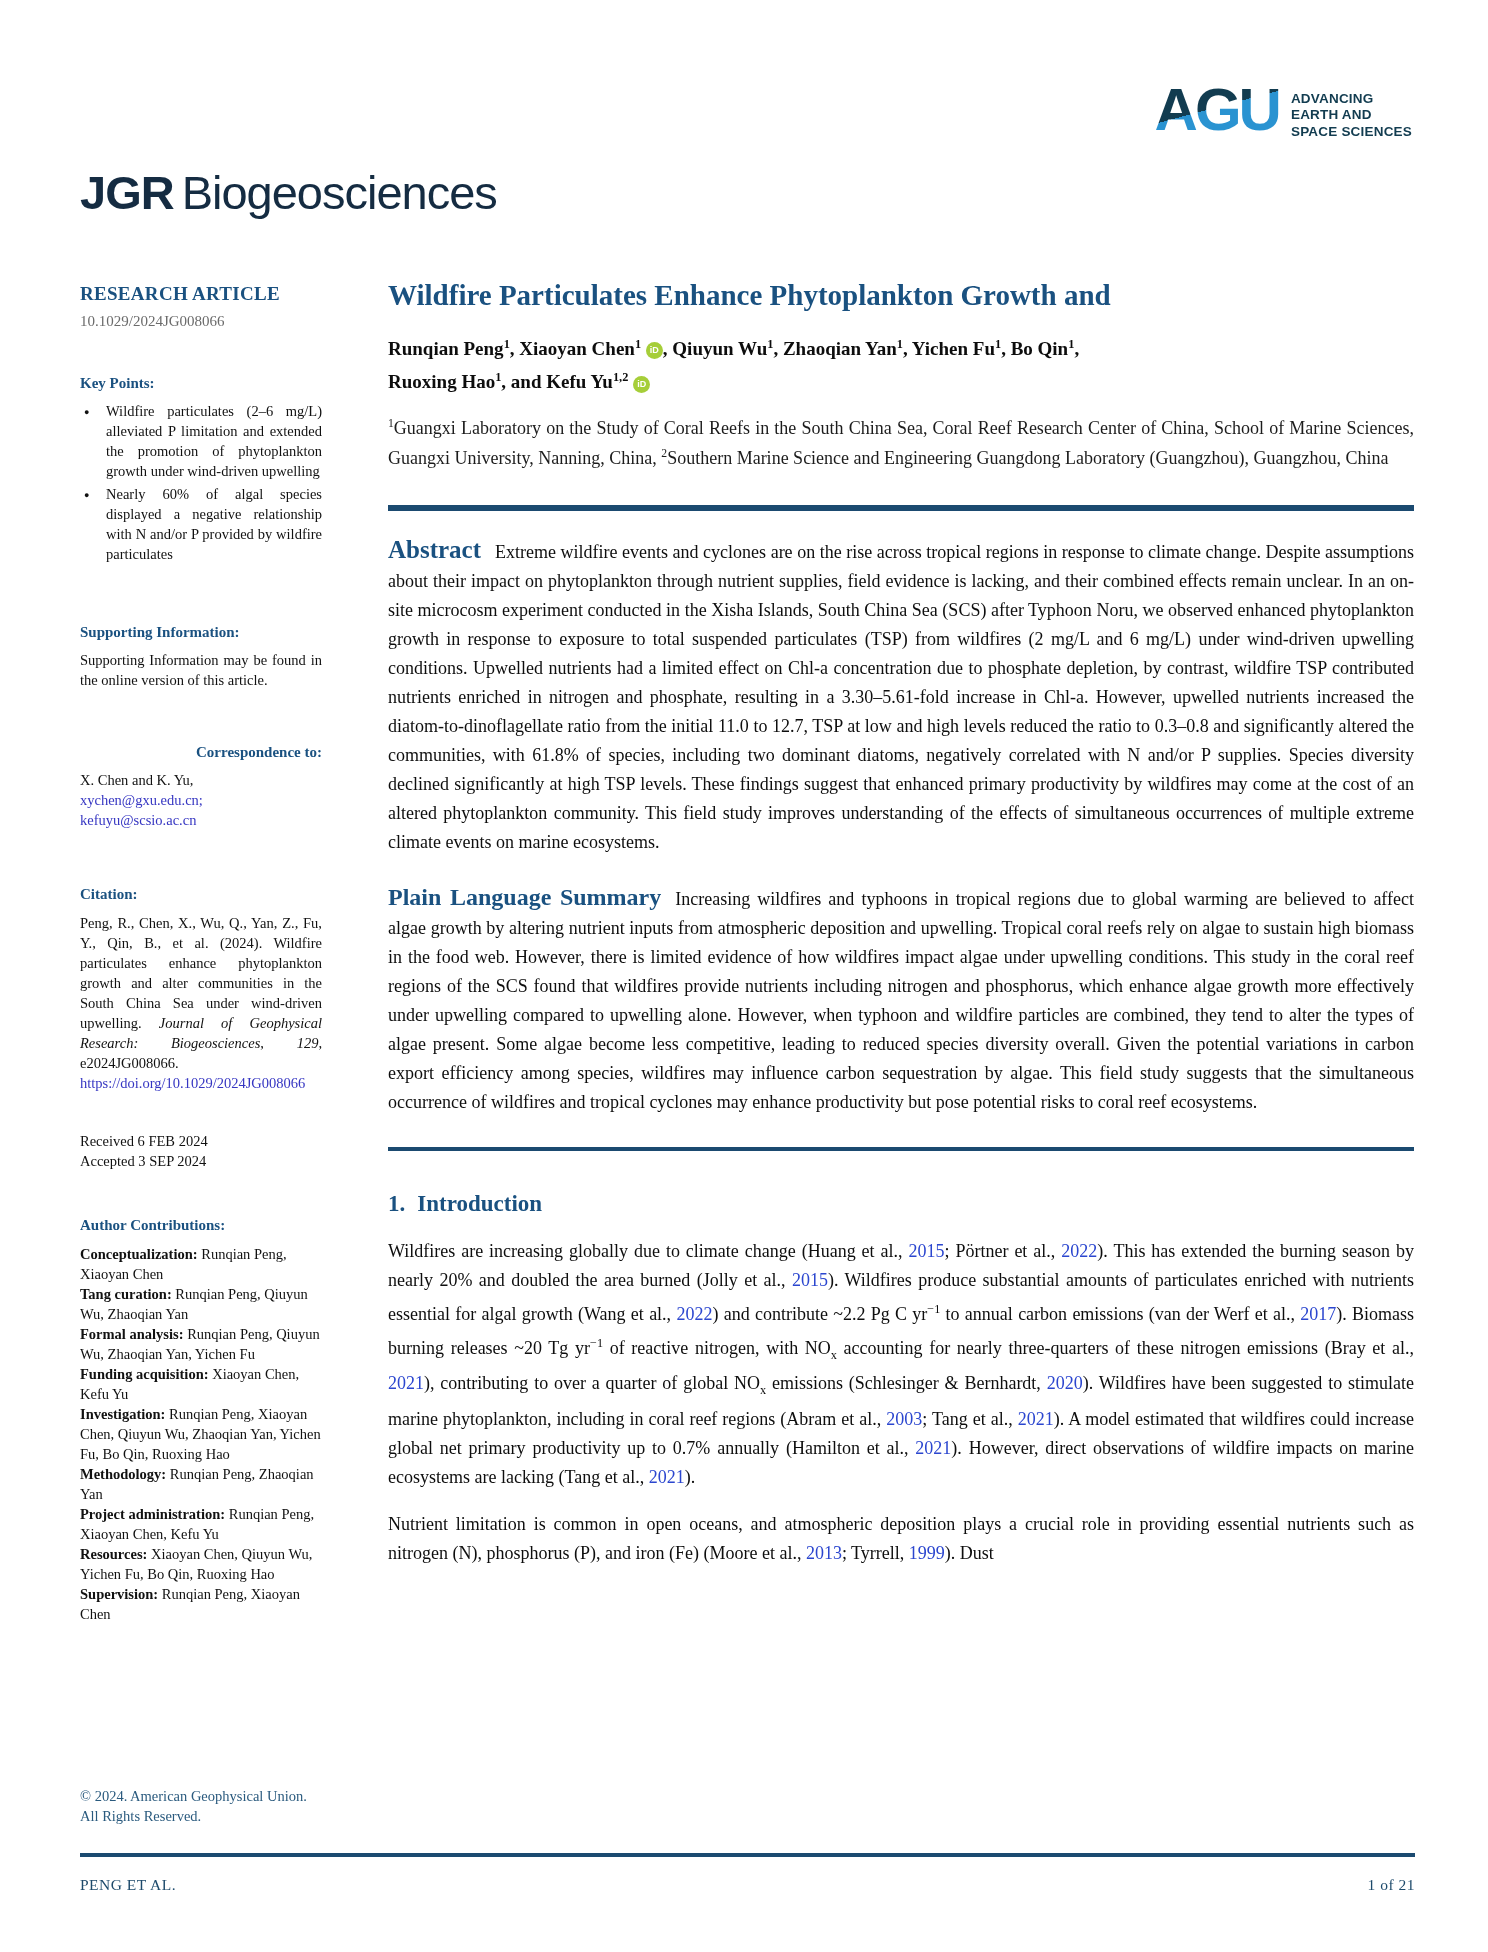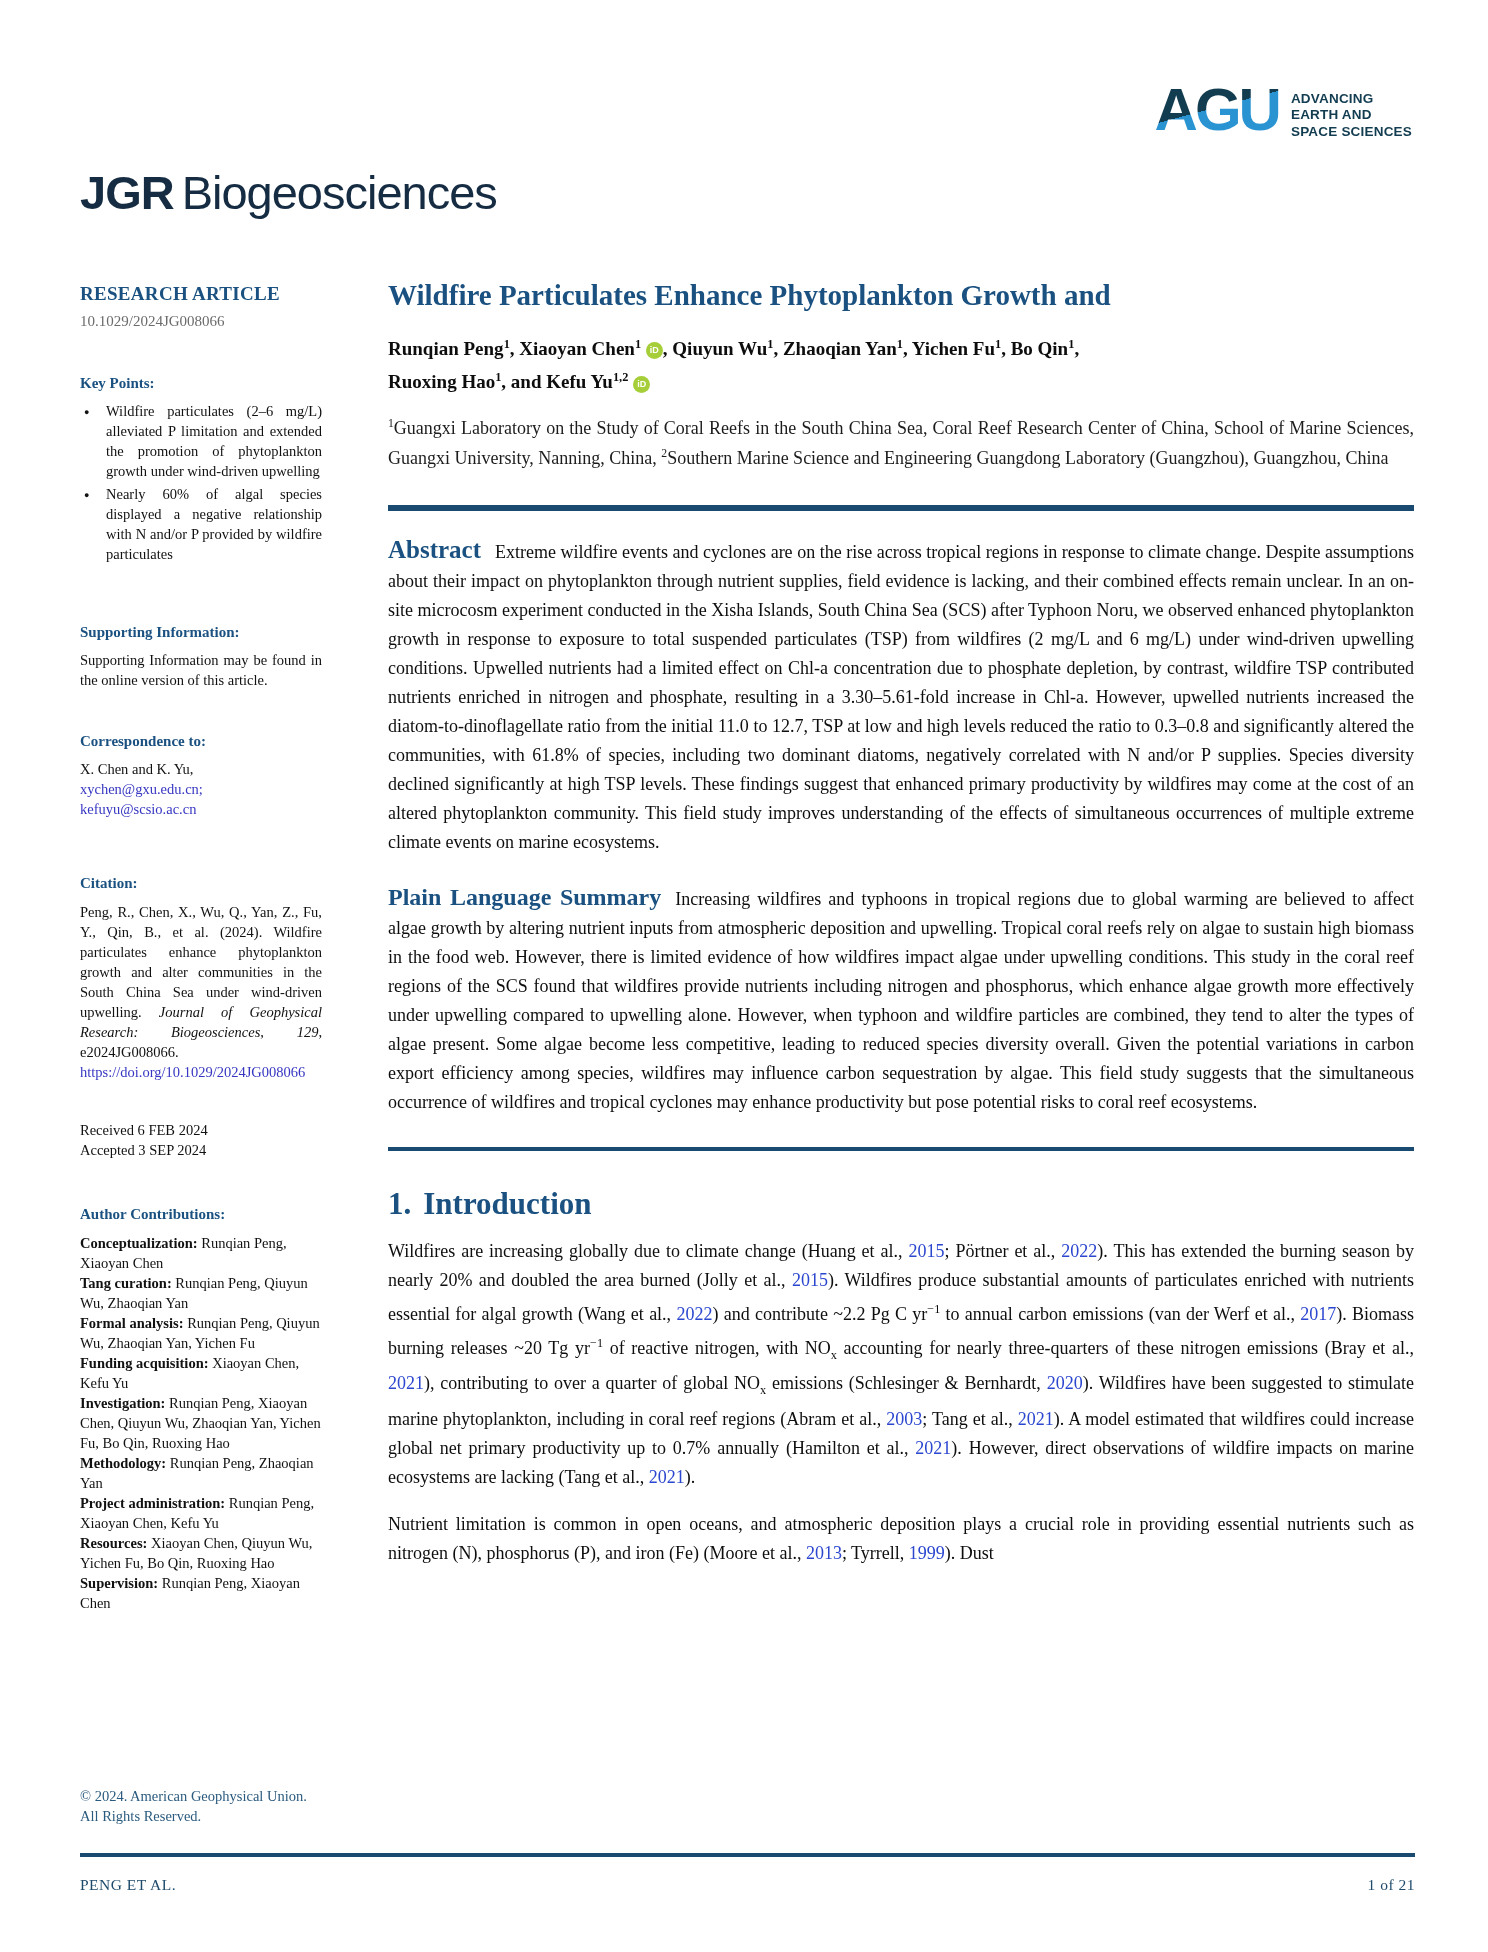--- a/index.html
+++ b/index.html
@@ -32,21 +32,21 @@
     font-size:14.5px; line-height:20px; color:#111; }
   .side-article-type { color:#1a5180; font-weight:bold; font-size:19px; line-height:22px; letter-spacing:0.3px; }
   .side-doi { color:#6b6b6b; font-size:15px; margin-top:6px; }
   .side-head { color:#1a5180; font-weight:bold; font-size:15px; }
   .kp-head { margin-top:42px; }
   .kp-list { list-style:none; margin-top:8px; }
   .kp-list li { position:relative; padding-left:26px; margin-bottom:3px; text-align:justify; }
   .kp-list li::before { content:"●"; position:absolute; left:4px; top:1px; font-size:9px; color:#111; }
   .si-head { margin-top:58px; }
   .si-text { margin-top:8px; text-align:justify; }
-  .corr-head { margin-top:41px; }
+  .corr-head { margin-top:52px;text-align:right; }
   .corr-name { margin-top:8px; }
   .side-link { color:#3636c2; text-decoration:none; cursor:pointer; }
   .cit-head { margin-top:54px; }
   .cit-text { margin-top:9px; text-align:justify; }
   .cit-text .it { font-style:italic; }
   .dates { margin-top:38px; }
   .ac-head { margin-top:44px; }
   .ac-list { margin-top:9px; }
   .ac-entry b { font-weight:bold; }
   .side-copyright { position:absolute; left:80px; top:1786px; width:242px;
@@ -64,21 +64,21 @@
   }
   .affils { margin-top:14px; font-size:18px; line-height:26px; color:#1c1c1c; text-align:justify; }
   .affils sup { font-size:0.65em; }
   .rule { background:#1b4a70; width:100%; }
   .rule-top { height:6px; margin-top:34px; }
   .rule-mid { height:4px; margin-top:30px; }
   .para { margin-top:24px; font-size:18px; line-height:29px; text-align:justify; color:#0e0e0e; }
   .para .sec-head-inline { color:#1a5180; font-weight:bold; font-size:25px; margin-right:14px; }
   .pls { margin-top:26px; }
   .pls .sec-head-inline { font-size:24px; }
-  .intro-head { margin-top:38px; color:#1a5180; font-weight:bold; font-size:31px; line-height:30px; }
+  .intro-head { margin-top:38px; color:#1a5180; font-weight:bold; font-size:23px; line-height:30px; }
   .intro-head .num { margin-right:12px; }
   .body-para { margin-top:18px; font-size:18px; line-height:29px; text-align:justify; color:#0e0e0e; }
   .body-para sup, .body-para sub { font-size:0.68em; }
   .yr { color:#2b46cf; cursor:pointer; }
   .lnk { color:#3636c2; cursor:pointer; }
   
   .footer-rule { position:absolute; left:80px; top:1853px; width:1335px; height:4px; background:#1b4a70; }
   .footer { position:absolute; left:80px; top:1876px; width:1335px;
     display:flex; justify-content:space-between;
     color:#1d4a6b; font-size:15.5px; letter-spacing:0.5px; }

